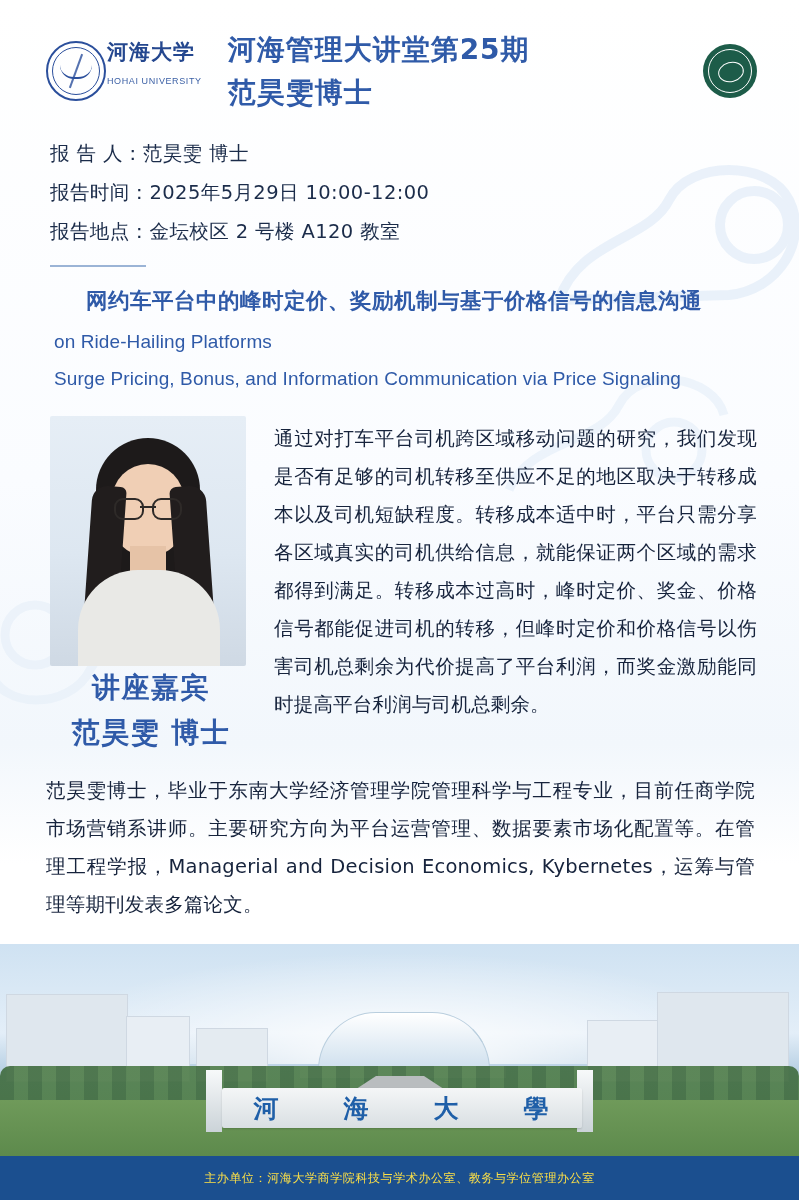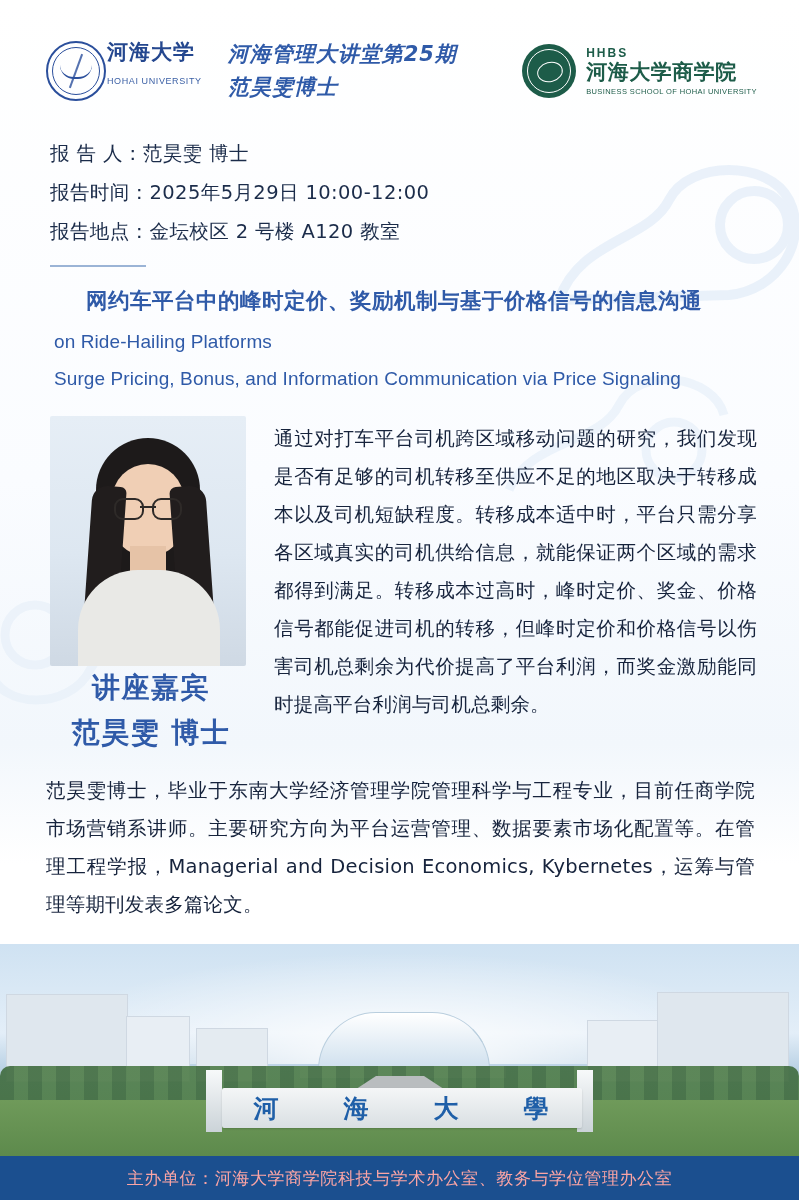--- a/index.html
+++ b/index.html
@@ -94,26 +94,25 @@
   .logo-en {
     font-size: 9px;
     color: #3a5fa5;
     letter-spacing: 0.6px;
     margin-top: 14px;
   }
   .header-title {
     flex: 1 1 auto;
     padding-left: 26px;
     color: #2f5aa8;
-    font-size: 21px;
+    font-size: 28px;
     font-weight: bold;
     line-height: 1.55;
     letter-spacing: 1px;
     font-family: "DejaVu Sans", sans-serif;
-    font-style: italic;
   }
   .logo-right {
     display: flex;
     align-items: center;
     gap: 10px;
     flex: 0 0 auto;
   }
   .hhbs-seal {
     width: 54px;
     height: 54px;
@@ -418,25 +417,25 @@
   .gp-l { left: 206px; }
   .gp-r { right: 206px; }
 
   
   .footer {
     position: absolute;
     left: 0; bottom: 0;
     width: 799px;
     height: 44px;
     background: #1b4f8f;
-    color: #fca5a5;
+    color: #fde047;
     display: flex;
     align-items: center;
     justify-content: center;
-    font-size: 17px;
+    font-size: 12px;
     letter-spacing: 0.6px;
     font-family: "DejaVu Sans", sans-serif;
   }
 </style>
 </head>
 <body>
 
 <div class="poster">
 
   <svg class="cloud-deco cloud1" width="300" height="220" viewBox="0 0 300 220">
@@ -463,25 +462,20 @@
       </div>
     </div>
 
     <div class="header-title">
       <div>河海管理大讲堂第25期</div>
       <div>范昊雯博士</div>
     </div>
 
     <div class="logo-right">
       <div class="hhbs-seal"></div>
-      <div class="hhbs-text">
-        <div class="hhbs-abbr">HHBS</div>
-        <div class="hhbs-cn">河海大学商学院</div>
-        <div class="hhbs-en">BUSINESS SCHOOL OF HOHAI UNIVERSITY</div>
-      </div>
     </div>
   </div>
 
   <div class="info">
     <div class="info-line">报 告 人：范昊雯 博士</div>
     <div class="info-line">报告时间：2025年5月29日 10:00-12:00</div>
     <div class="info-line">报告地点：金坛校区 2 号楼 A120 教室</div>
     <div class="divider"></div>
   </div>
 

